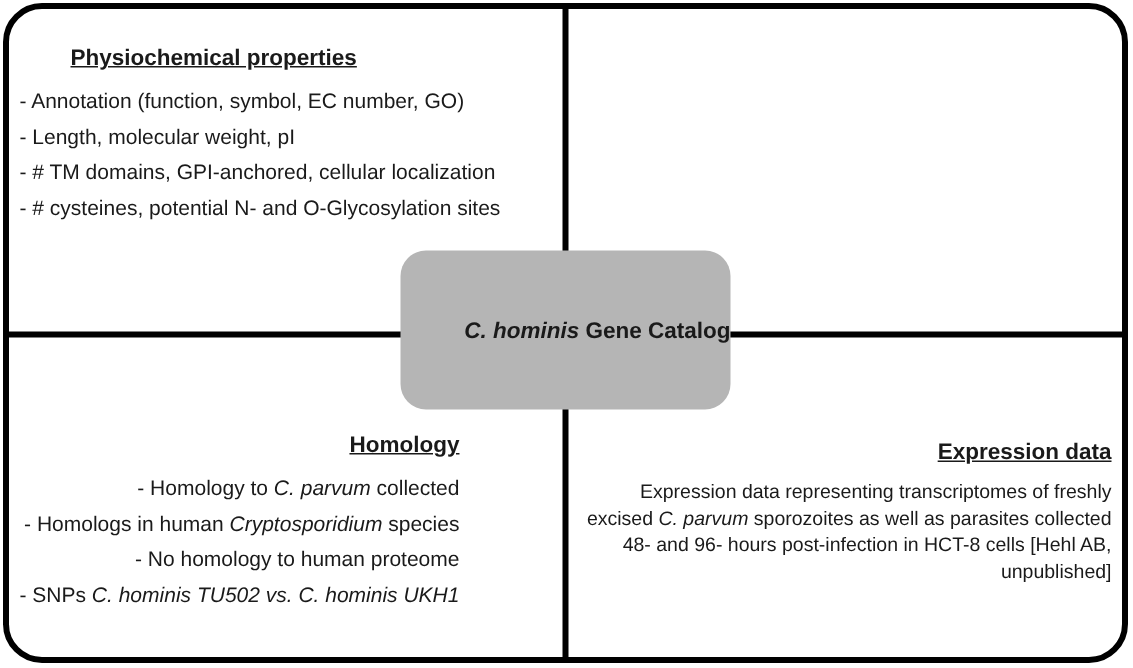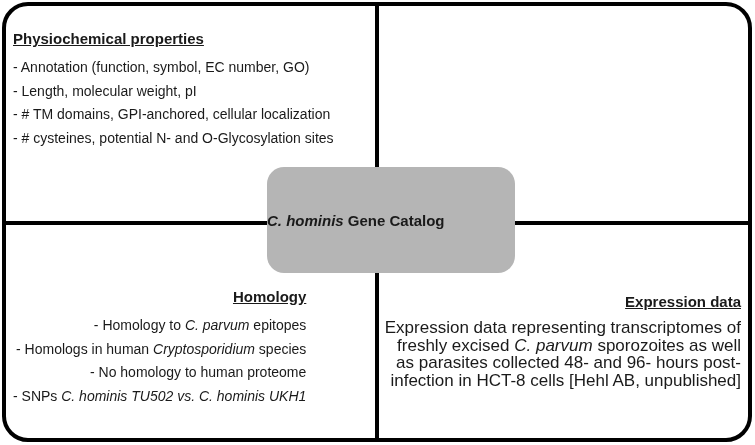--- a/index.html
+++ b/index.html
@@ -33,55 +33,56 @@
   .divider-h {
     position: absolute;
     top: 221px; left: 4px; right: 5px;
     height: 4px;
     background: var(--diagram-line, #000000);
     z-index: 1;
   }
   .center-box {
     position: absolute;
     left: 267px; top: 167px;
-    width: 248px; height: 106px;
+    width: 220px; height: 106px;
     background: var(--center-box-fill, #b5b5b5);
     border-radius: 17px;
     display: flex;
     align-items: center;
-    justify-content: flex-start;
+    justify-content: flex-end;
     z-index: 2;
   }
   .center-label {
     font-weight: bold;
     font-size: 15px;
     white-space: nowrap;
   }
   .quadrant {
     position: absolute;
     z-index: 3;
   }
   .q-title {
     font-weight: bold;
     font-size: 15px;
     line-height: 20px;
     text-decoration: underline;
     margin-bottom: 7px;
+    margin-left: 34px;
   }
   .q-item {
     font-size: 14px;
     line-height: 23.5px;
     white-space: nowrap;
   }
   .q-tl { left: 13px; top: 29px; text-align: left; }
   .q-tr { right: 13px; top: 55px; text-align: right; }
   .q-bl { left: 13px; top: 287px; text-align: right; }
   .q-br { right: 14px; top: 292px; width: 358px; text-align: right; }
   .q-para {
-    font-size: 17px;
+    font-size: 13px;
     line-height: 17.5px;
     white-space: normal;
   }
   .italic { font-style: italic; }
 </style>
 </head>
 <body>
 
 <div class="canvas">
   <div class="frame"></div>
@@ -92,21 +93,21 @@
     <div class="q-title">Physiochemical properties</div>
     <div class="q-item"><span>- Annotation (function, symbol, EC number, GO)</span></div>
     <div class="q-item"><span>- Length, molecular weight, pI</span></div>
     <div class="q-item"><span>- # TM domains, GPI-anchored,  cellular localization</span></div>
     <div class="q-item"><span>- # cysteines, potential N- and O-Glycosylation sites</span></div>
   </div>
 
 
   <div class="quadrant q-bl">
     <div class="q-title">Homology</div>
-    <div class="q-item"><span>- Homology to </span><span class="italic">C. parvum</span><span> epitopes</span></div>
+    <div class="q-item"><span>- Homology to </span><span class="italic">C. parvum</span><span> collected</span></div>
     <div class="q-item"><span>- Homologs in human </span><span class="italic">Cryptosporidium</span><span> species</span></div>
     <div class="q-item"><span>- No homology to human proteome</span></div>
     <div class="q-item"><span>- SNPs </span><span class="italic">C. hominis TU502 vs. C. hominis UKH1</span></div>
   </div>
 
   <div class="quadrant q-br">
     <div class="q-title">Expression data</div>
     <div class="q-para"><span>Expression data representing transcriptomes of freshly excised </span><span class="italic">C. parvum</span><span> sporozoites as well as parasites collected 48- and 96- hours post-infection in HCT-8 cells [Hehl AB, unpublished]</span></div>
   </div>
 

